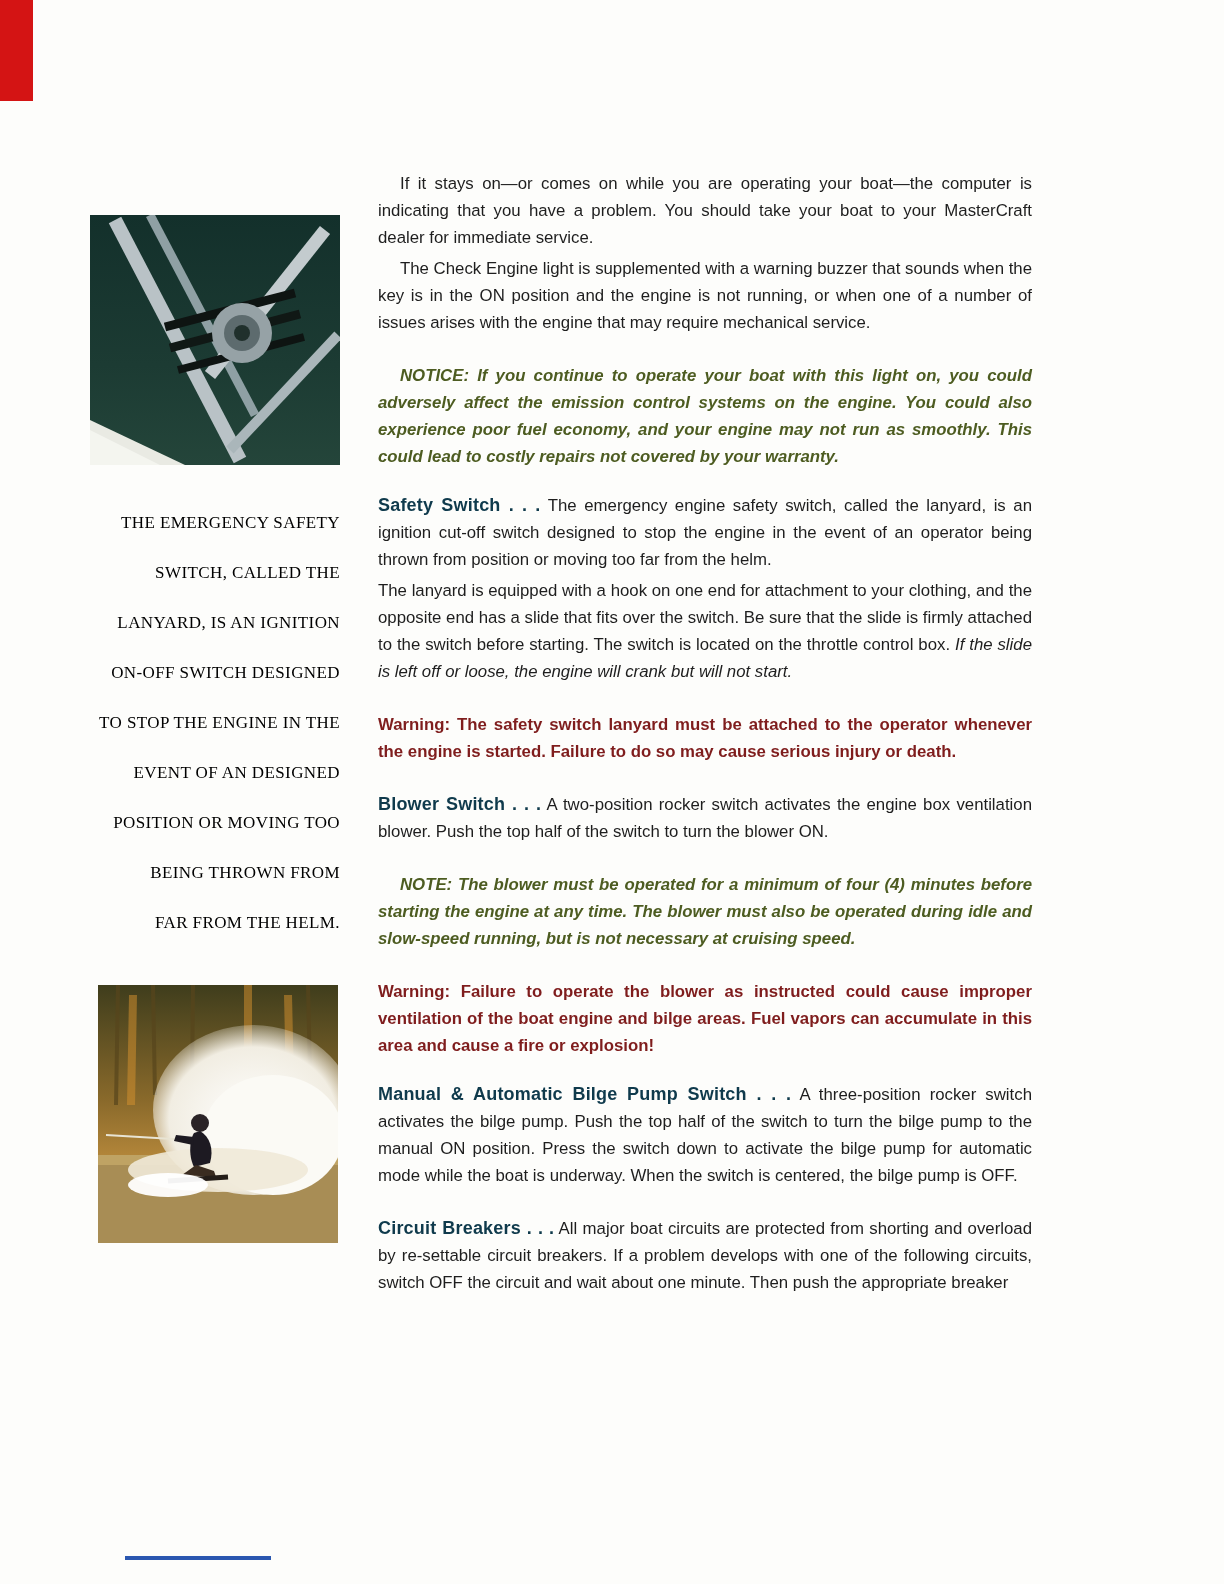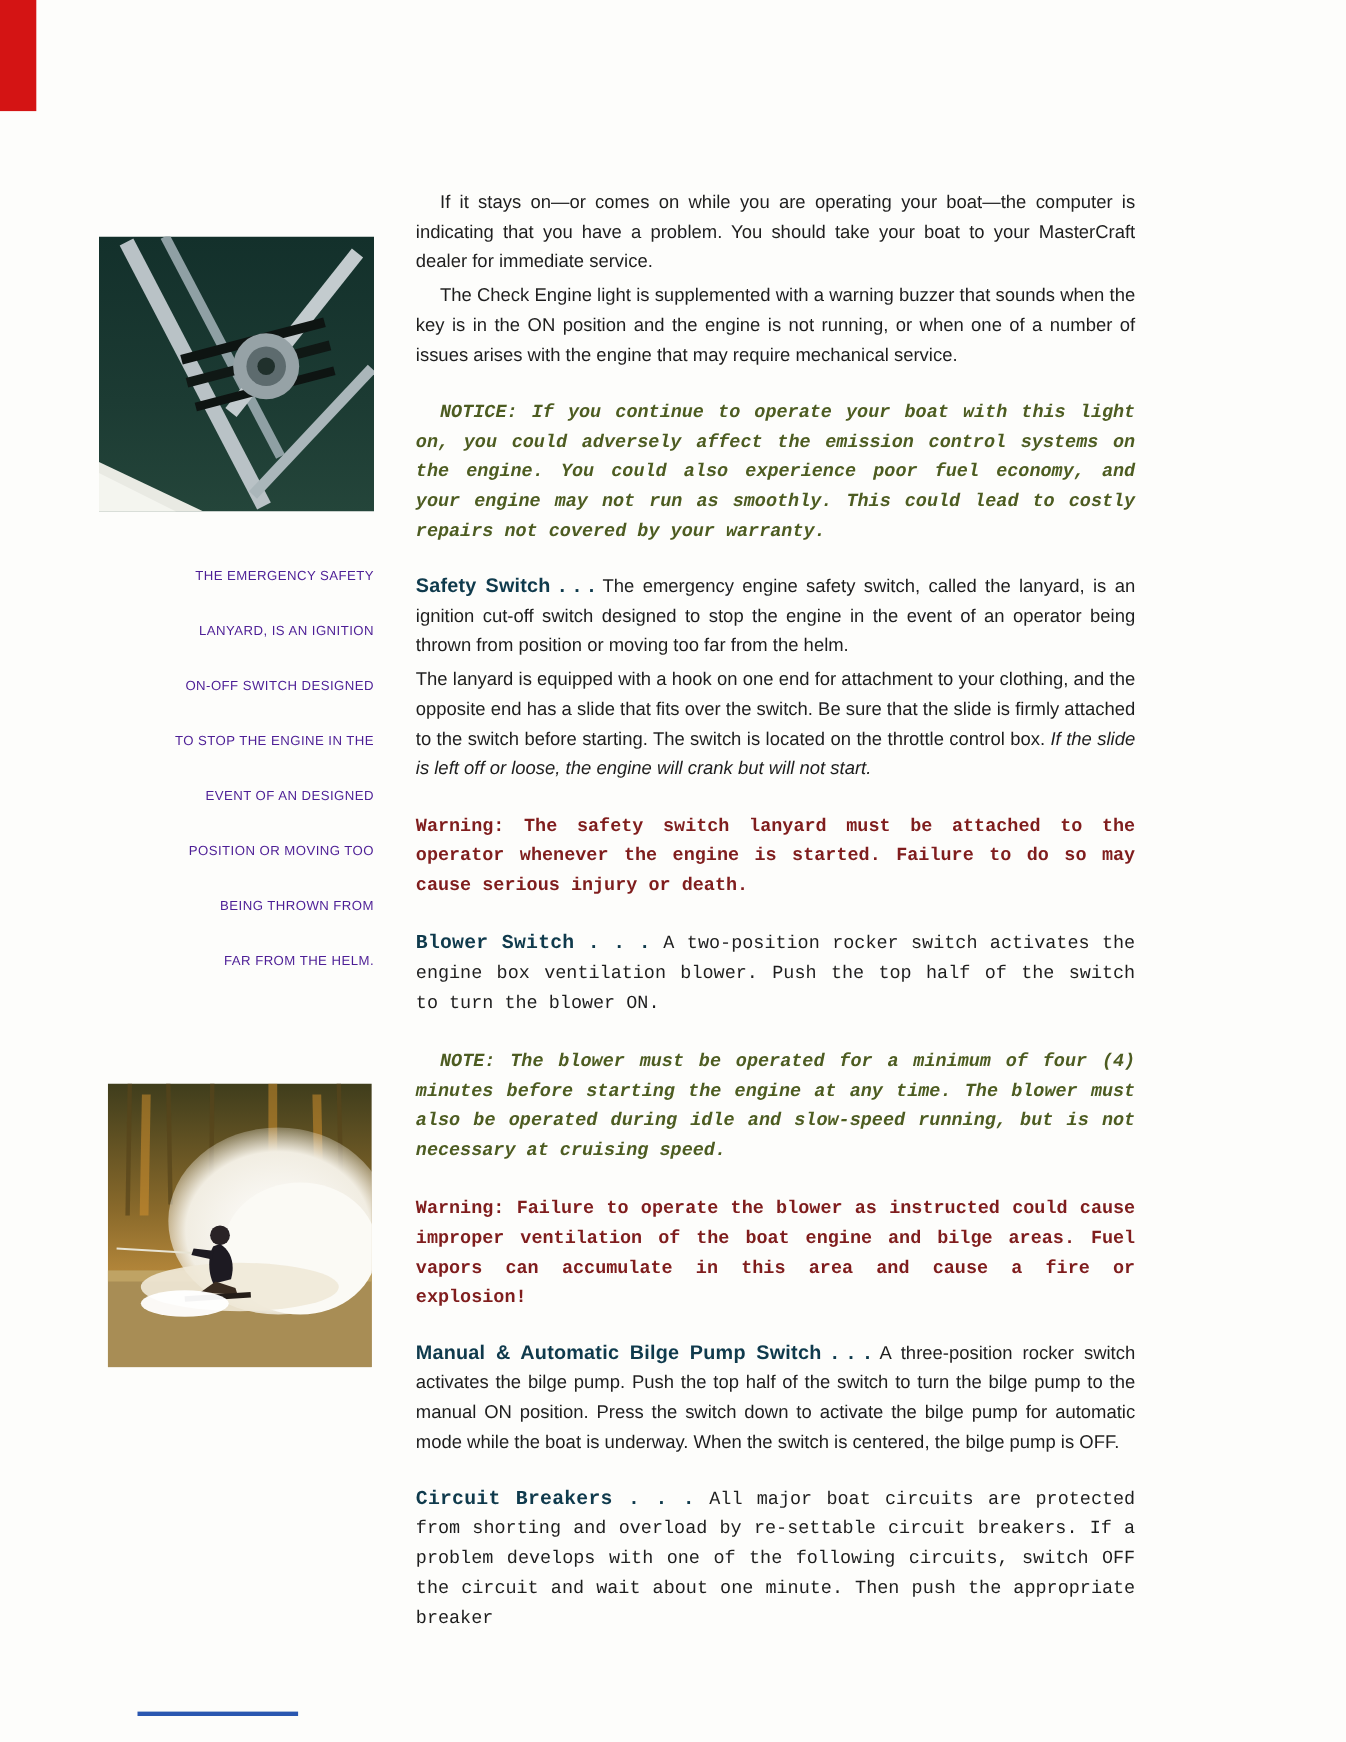--- a/index.html
+++ b/index.html
@@ -11,34 +11,34 @@
   .red-corner {
     position:absolute; left:0; top:0; width:33px; height:101px;
     background:#d41414;
   }
   .photo { position:absolute; margin:0; padding:0; line-height:0; }
   .photo-tower { left:90px; top:215px; width:250px; height:250px; }
   .photo-skier { left:98px; top:985px; width:240px; height:258px; }
   .pullquote {
     position:absolute; left:86px; top:498px; width:254px;
     text-align:right;
-    font-family:Liberation Sans, sans-serif;
-    color:#4c1d95; font-size:12px; letter-spacing:0.4px;
+    font-family:Liberation Serif, serif;
+    color:#000000; font-size:17px; letter-spacing:0.4px;
   }
   .pq-line { line-height:50px; white-space:nowrap; }
   .content {
     position:absolute; left:378px; top:170px; width:654px;
     color:#1e1e1e; font-size:16.8px; line-height:27px;
     text-align:justify;
   }
   .content p { margin:0; }
   .indent { text-indent:22px; }
   .gap-sm { margin-top:4px !important; }
   .gap-md { margin-top:22px !important; }
-  .gap-lg { margin-top:26px !important;font-family:Liberation Mono, monospace; }
+  .gap-lg { margin-top:26px !important; }
   .notice {
     color:#4d5c21; font-weight:bold; font-style:italic;
     text-indent:22px;
   }
   .warning { color:#7f1d1d; font-weight:bold; }
   .h {
     font-weight:bold; color:#0f3a4c; font-size:18px; letter-spacing:0.2px;
   }
   .it { font-style:italic; }
   .bottom-rule {
@@ -73,20 +73,21 @@
       <circle cx="152" cy="118" r="30" fill="#96a2a6"></circle>
       <circle cx="152" cy="118" r="18" fill="#5d6b6e"></circle>
       <circle cx="152" cy="118" r="8" fill="#20302c"></circle>
       <polygon points="0,205 95,250 0,250" fill="#e9eae3"></polygon>
       <polygon points="0,215 70,250 0,250" fill="#f4f5ef"></polygon>
     </svg>
   </figure>
 
   <div class="pullquote">
     <div class="pq-line">THE EMERGENCY SAFETY</div>
+    <div class="pq-line">SWITCH, CALLED THE</div>
     <div class="pq-line">LANYARD, IS AN IGNITION</div>
     <div class="pq-line">ON-OFF SWITCH DESIGNED</div>
     <div class="pq-line">TO STOP THE ENGINE IN THE</div>
     <div class="pq-line">EVENT OF AN DESIGNED</div>
     <div class="pq-line">POSITION OR MOVING TOO</div>
     <div class="pq-line">BEING THROWN FROM</div>
     <div class="pq-line">FAR FROM THE HELM.</div>
   </div>
 
   <figure class="photo photo-skier">

